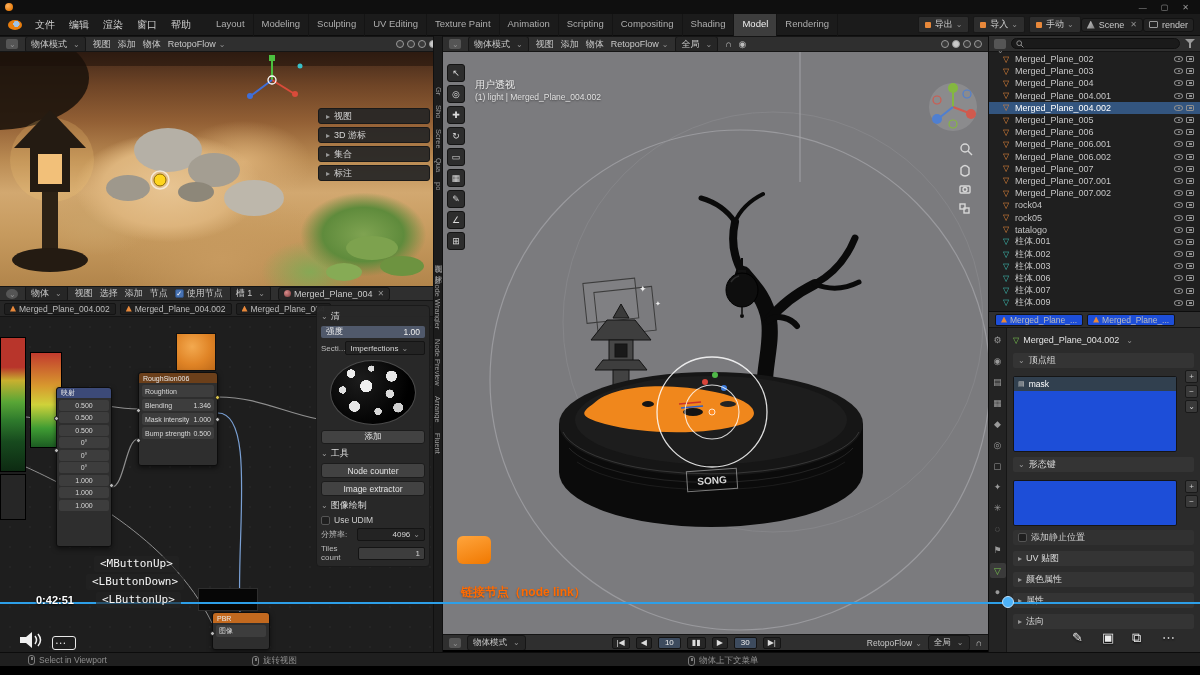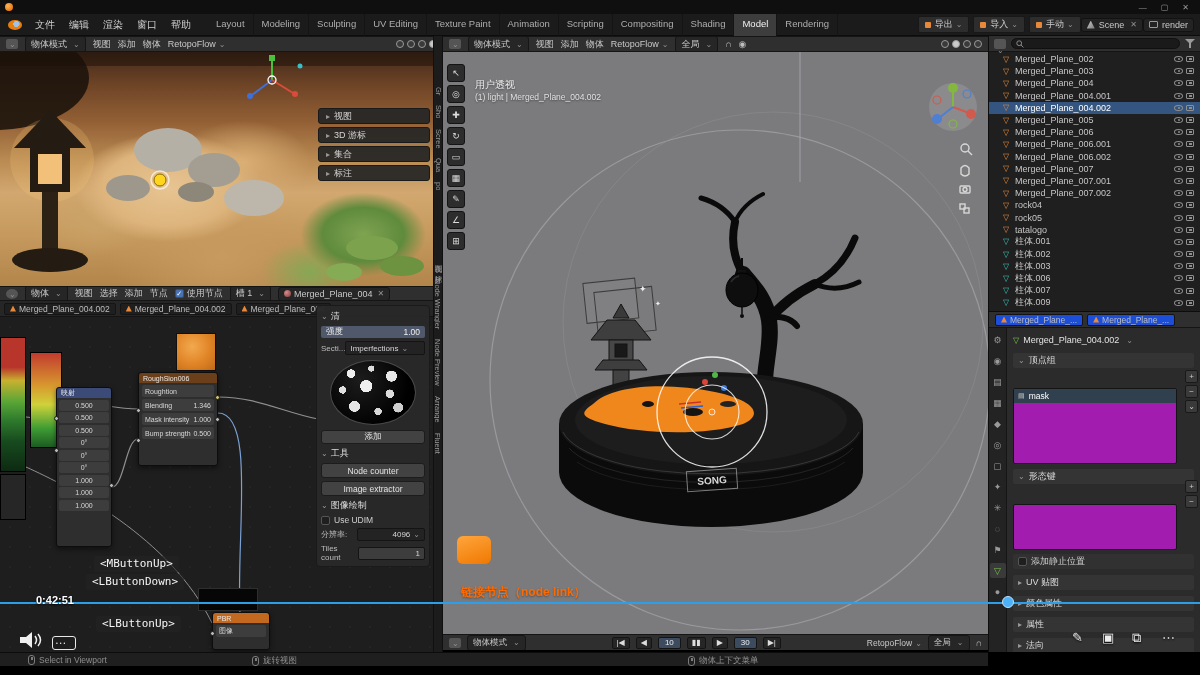--- a/index.html
+++ b/index.html
@@ -140,29 +140,29 @@
 .props{position:absolute;left:988px;top:311px;width:212px;height:341px;background:#2b2b2b;border-left:1px solid #0d0d0d;border-top:1px solid #0d0d0d}
 .ptabs{position:absolute;left:0;top:16px;width:18px;bottom:0;background:#232323;border-right:1px solid #161616;display:flex;flex-direction:column;align-items:center;padding-top:4px;gap:6px}
 .ptab{width:16px;height:15px;display:flex;align-items:center;justify-content:center;font-size:9px;color:#9a9a9a;border-radius:2px}
 .ptab.active{background:#3a3a3a;color:#7ac74f}
 .pbc{position:absolute;left:0;top:0;width:212px;height:16px;background:#2f2f2f;border-bottom:1px solid #151515;display:flex;align-items:center;gap:4px;padding:0 6px;font-size:8.5px;overflow:hidden}
 .pbc .crumb{background:#1d4ed8}
 .pcontent{position:absolute;left:18px;top:16px;right:0;bottom:0;padding:4px 6px;font-size:9px;overflow:hidden}
 .objrow{display:flex;align-items:center;gap:4px;height:16px;color:#e2e2e2}
 .objrow::before{content:"▽";color:#7ac74f;font-size:8px}
 .ph{height:15px;background:#343434;border-radius:2px;display:flex;align-items:center;gap:4px;padding:0 5px;color:#dcdcdc;margin-top:5px}
-.plist{position:relative;margin-top:20px;background:#a21caf;border:1px solid #151515;border-radius:2px;width:164px}
+.plist{position:relative;margin-top:8px;background:#1d4ed8;border:1px solid #151515;border-radius:2px;width:164px}
 .plist-row{height:14px;display:flex;align-items:center;gap:4px;padding:0 4px;background:#31404f;color:#fff;font-size:8.5px}
 .plist-row::before{content:"▤";font-size:7px;color:#bbb}
 .sidebtns{position:absolute;right:2px;display:flex;flex-direction:column;gap:2px}
 .sbtn{width:13px;height:13px;background:#3a3a3a;border:1px solid #191919;border-radius:2px;color:#ccc;font-size:8px;display:flex;align-items:center;justify-content:center}
 .prow{height:15px;display:flex;align-items:center;gap:4px;padding:0 5px;background:#313131;border-radius:2px;margin-top:4px;color:#cfcfcf}
 
 
-.statusbar{position:absolute;left:0;top:652px;width:988px;height:14px;background:#1f1f1f;border-top:1px solid #0c0c0c;font-size:8.5px;color:#8f8f8f}
+.statusbar{position:absolute;left:0;top:652px;width:1200px;height:14px;background:#1f1f1f;border-top:1px solid #0c0c0c;font-size:8.5px;color:#8f8f8f}
 .st-item{position:absolute;top:2px;display:flex;align-items:center;gap:4px}
 .mouse{width:7px;height:10px;border:1px solid #7c7c7c;border-radius:3px;position:relative}
 .mouse::after{content:"";position:absolute;left:2px;top:1px;width:2px;height:3px;background:#7c7c7c}
 .blackstrip{position:absolute;left:0;top:666px;width:1200px;height:9px;background:#000}
 
 
 .vline{position:absolute;left:0;top:602px;width:1200px;height:2px;background:#2d9fe8;z-index:60}
 .vdot{position:absolute;left:1002px;top:596px;width:12px;height:12px;border-radius:50%;background:#4db2f8;border:1px solid #bfe3ff;z-index:61}
 .timestamp{position:absolute;left:36px;top:594px;font-size:11px;font-weight:bold;color:#fff;text-shadow:0 1px 2px #000;z-index:62}
 .keybox{position:absolute;background:rgba(35,35,35,.62);border-radius:2px;color:#f5f5f5;font-family:"DejaVu Sans Mono",monospace;font-size:11px;padding:0 6px;line-height:16px;z-index:62}
@@ -891,21 +891,21 @@
         <span>物体上下文菜单</span>
       </span>
   </div>
   <div class="blackstrip"></div>
 
   <div class="vline"></div>
   <div class="vdot"></div>
   <div class="timestamp">0:42:51</div>
   <div class="keybox" style="left:94px;top:556px">&lt;MButtonUp&gt;</div>
   <div class="keybox" style="left:86px;top:574px">&lt;LButtonDown&gt;</div>
-  <div class="keybox" style="left:96px;top:616px">&lt;LButtonUp&gt;</div>
+  <div class="keybox" style="left:96px;top:592px">&lt;LButtonUp&gt;</div>
 
   <svg class="abs" style="left:18px;top:630px;z-index:62" width="24" height="20">
     <polygon points="2,7 8,7 14,2 14,18 8,13 2,13" fill="#f0f0f0"></polygon>
     <path d="M17,6 q3,4 0,8" stroke="#f0f0f0" fill="none" stroke-width="1.5"></path>
     <path d="M20,4 q5,6 0,12" stroke="#f0f0f0" fill="none" stroke-width="1.5"></path>
   </svg>
   <div class="kbd-icon"></div>
   <div class="kbd-dots">•••</div>
 
   <span class="vctrl" style="left:1072px">✎</span>

